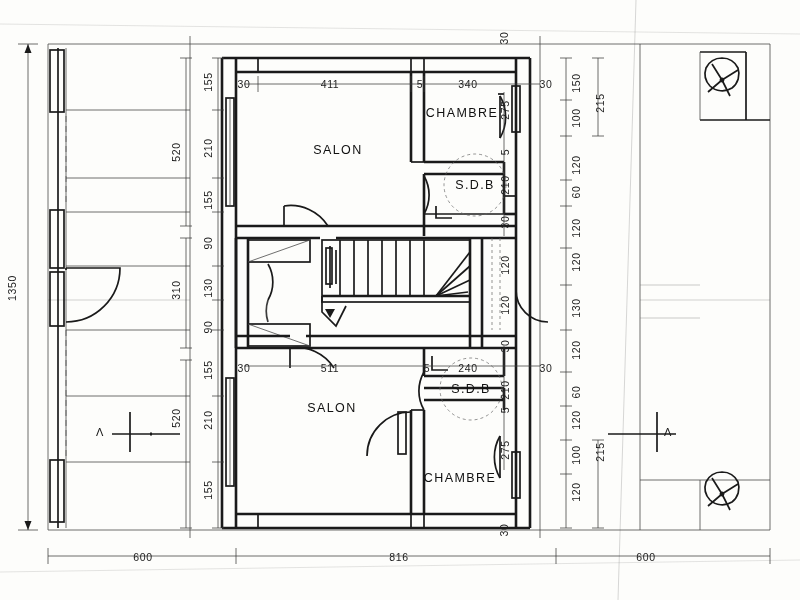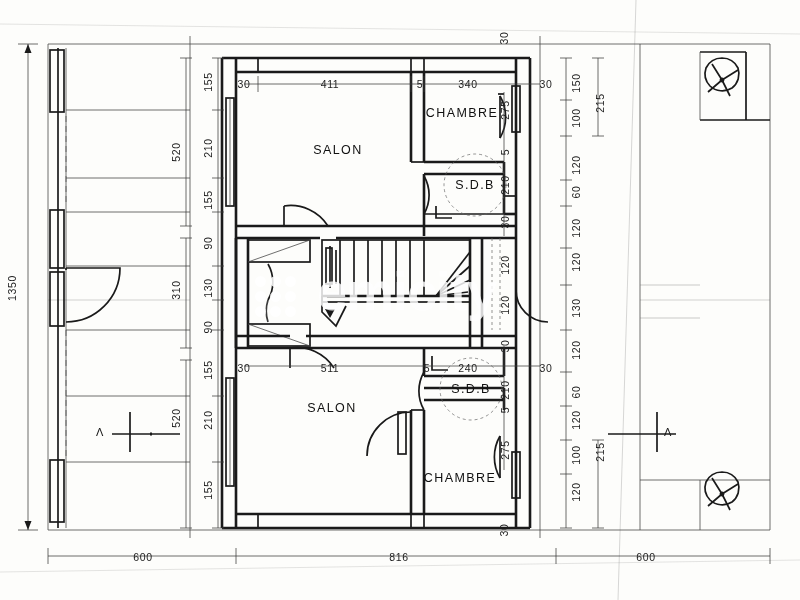--- a/index.html
+++ b/index.html
@@ -420,28 +420,14 @@
       <text class="dm" x="509" y="410" transform="rotate(-90 509 410)">5</text>
       <text class="dm" x="509" y="450" transform="rotate(-90 509 450)">275</text>
 
       <text class="dm" x="244" y="372">30</text>
       <text class="dm" x="330" y="372">511</text>
       <text class="dm" x="546" y="372">30</text>
       <text class="dm" x="508" y="530" transform="rotate(-90 508 530)">30</text>
     </g>
   </svg>
 
-  <div class="wm">
-    <div class="wm-dots">
-      <i style="left:0px;top:0px"></i>
-      <i style="left:0px;top:15px"></i>
-      <i style="left:0px;top:30px"></i>
-      <i style="left:15px;top:0px"></i>
-      <i style="left:15px;top:15px"></i>
-      <i style="left:15px;top:30px"></i>
-      <i style="left:30px;top:0px"></i>
-      <i style="left:30px;top:15px"></i>
-      <i style="left:30px;top:30px"></i>
-    </div>
-    <div class="wm-text">emicity</div>
-  </div>
 
 </div>
 
 </body></html>

